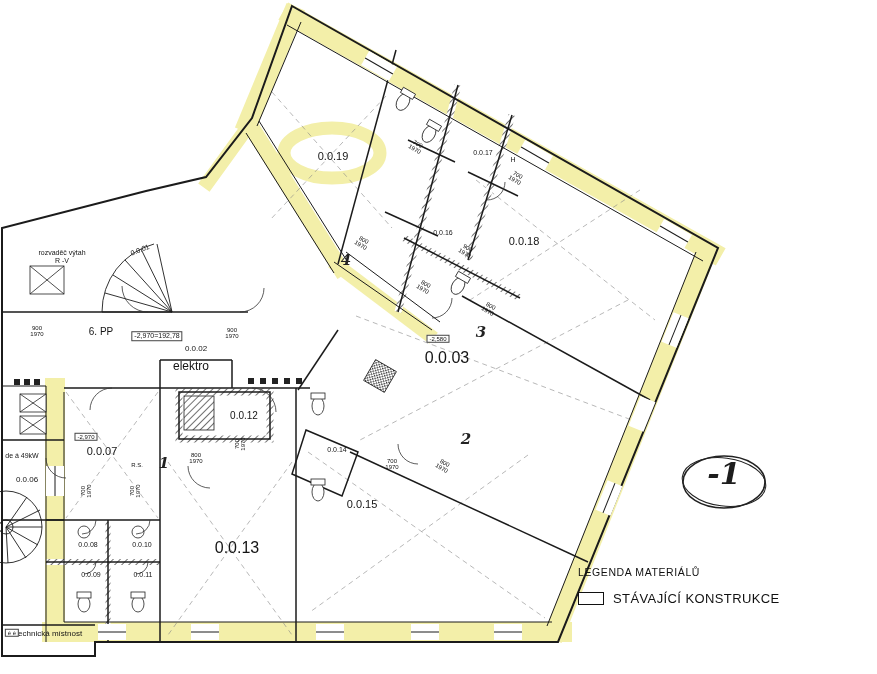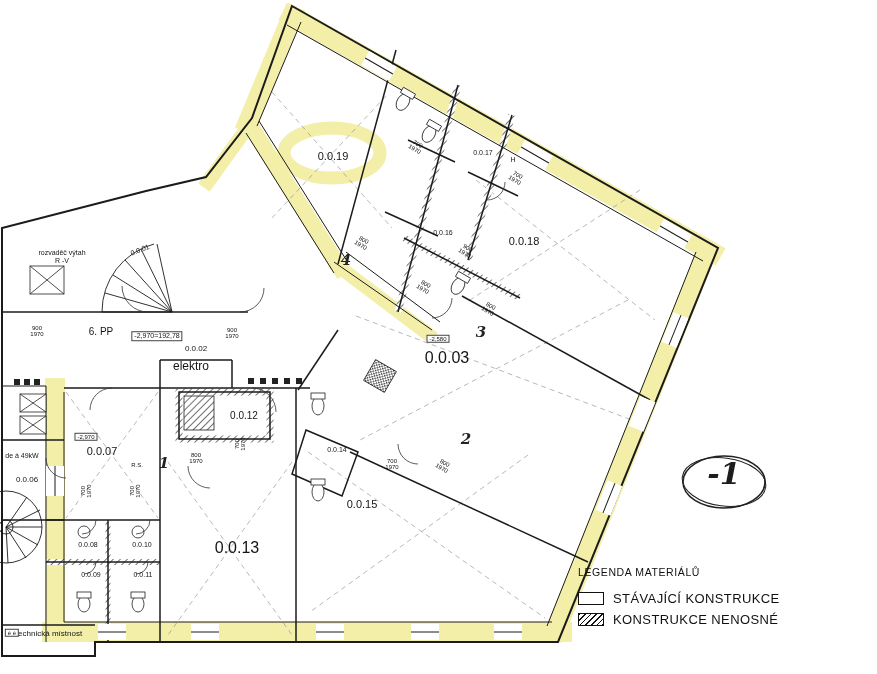--- a/index.html
+++ b/index.html
@@ -404,24 +404,20 @@
       </div>
     </div>
 
   <div id="legend">
     <div class="legend-title">LEGENDA MATERIÁLŮ</div>
     <div id="legend-items">
         <div class="legend-row">
           <span class="sw outline"></span>
           <span class="legend-label">STÁVAJÍCÍ KONSTRUKCE</span>
         </div>
-        <div class="legend-row">
-          <span class="sw hatch"></span>
-          <span class="legend-label">KONSTRUKCE NENOSNÉ</span>
-        </div>
       </div>
   </div>
 
   <div id="level-mark">
     <svg width="92" height="66" viewBox="0 0 92 66">
       <ellipse cx="46" cy="32" rx="41" ry="26" fill="none" stroke="#222" stroke-width="1.6"></ellipse>
       <ellipse cx="46" cy="32" rx="42" ry="24" fill="none" stroke="#222" stroke-width="1" transform="rotate(7 46 32)"></ellipse>
     </svg>
     <div class="lvl-text">-1</div>
   </div>

